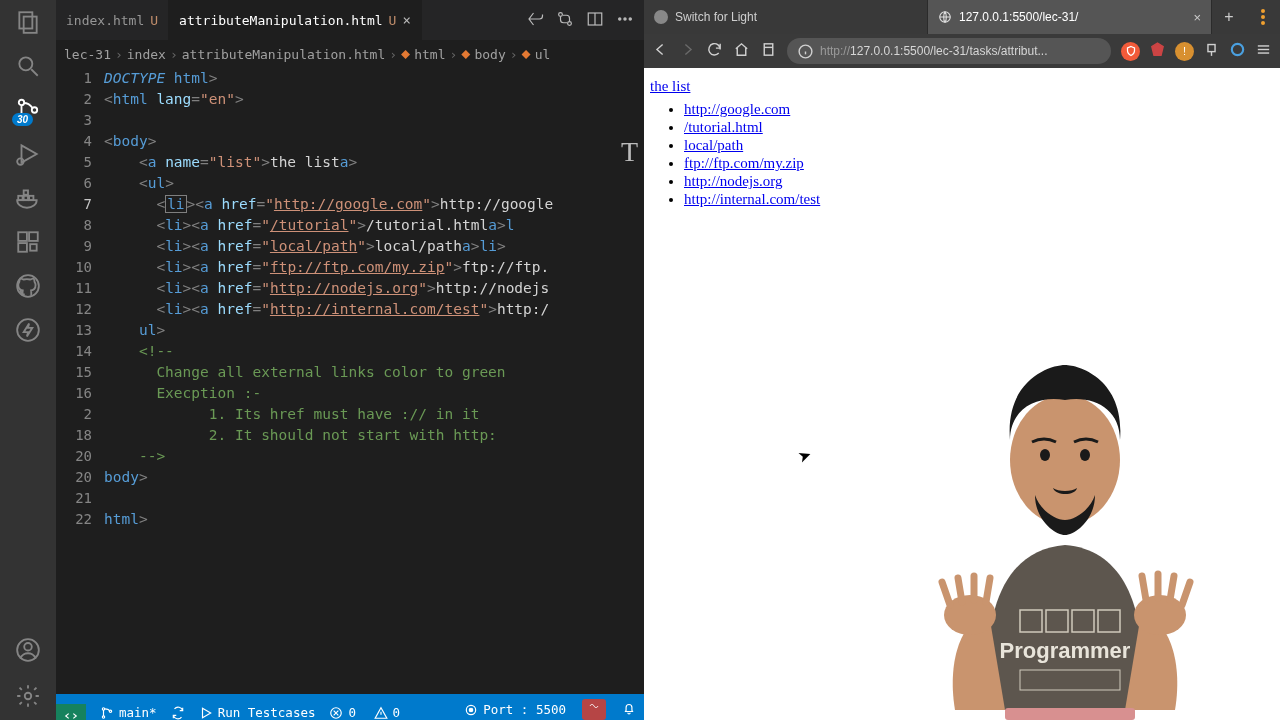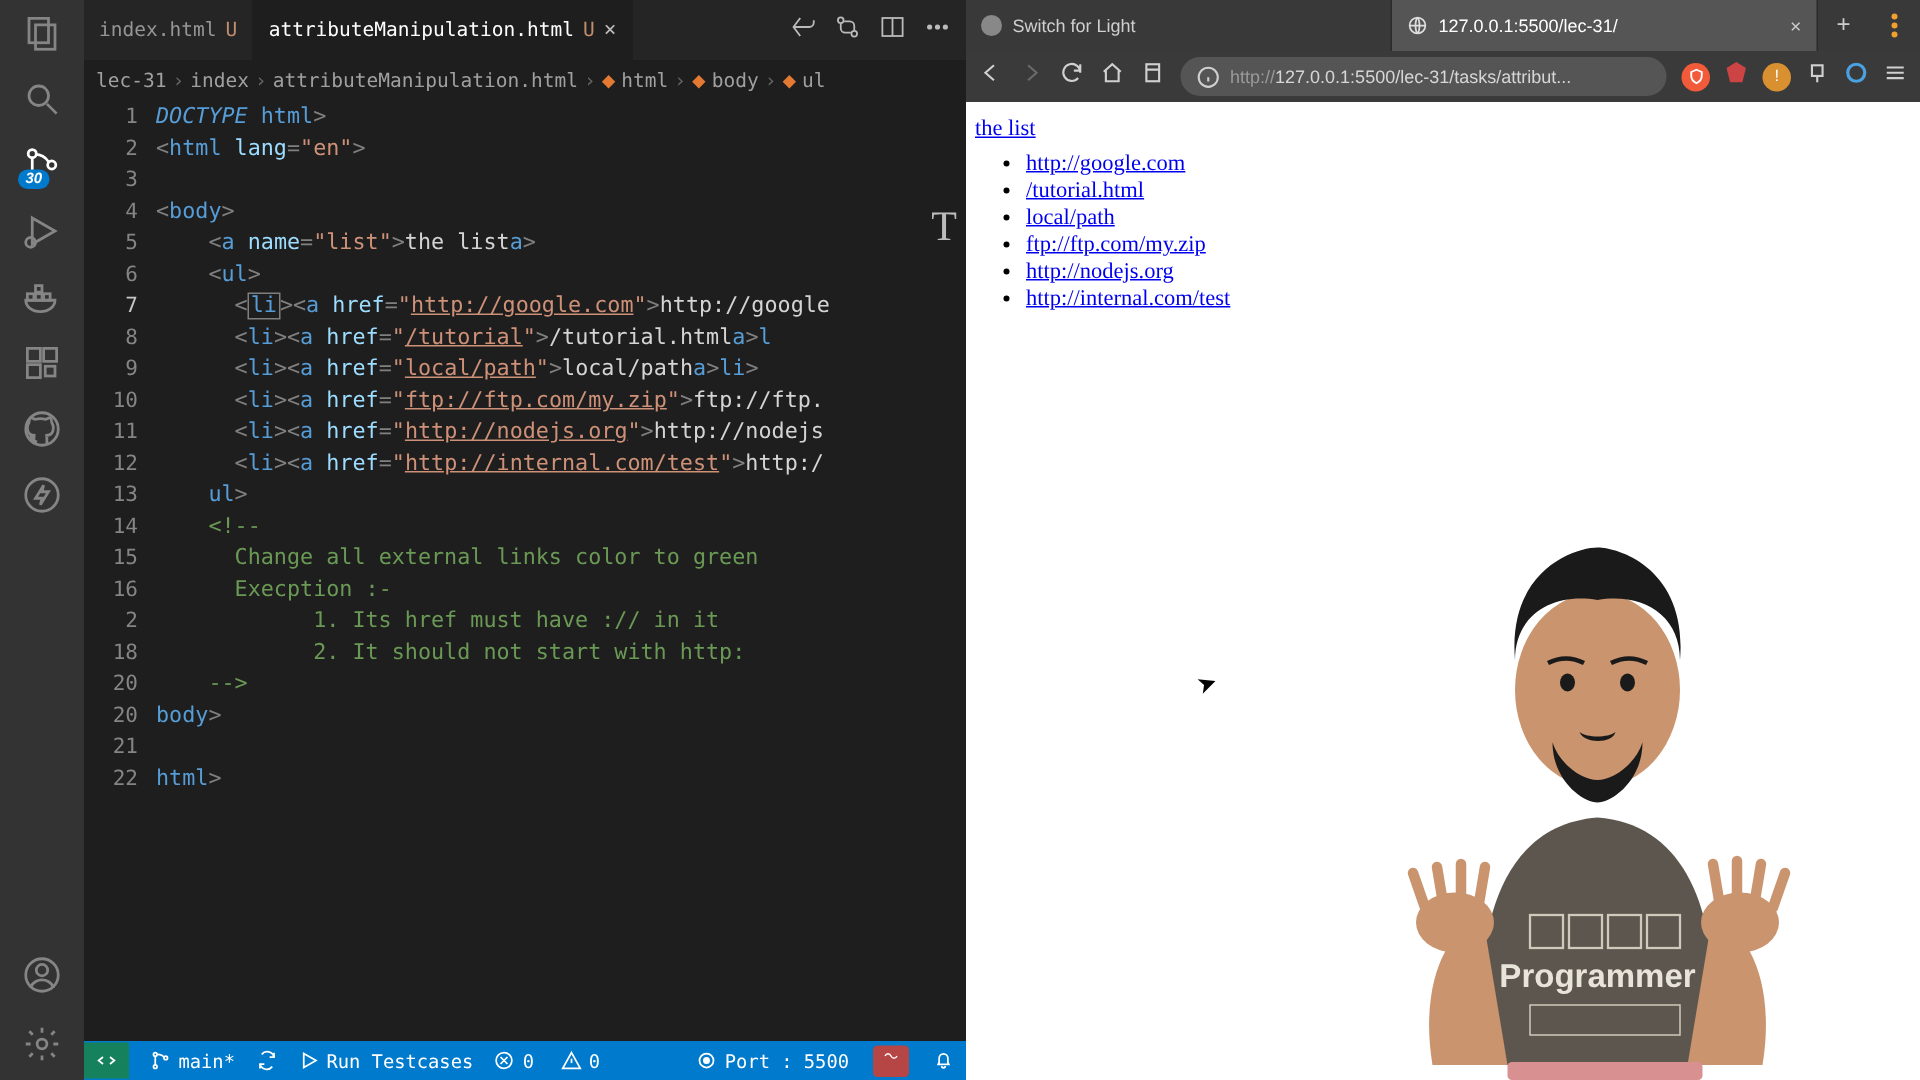--- a/index.html
+++ b/index.html
@@ -40,21 +40,21 @@
   .str { color:#ce9178; }
   .txt { color:#d4d4d4; }
   .cmt { color:#6a9955; }
   .doctype { color:#569cd6;font-style:italic; }
   .link { text-decoration:underline; }
   .sel-box { border:1px solid #7f7f7f; padding:0 1px; }
 
   .big-T { position:absolute; right:6px; top:136px; font-family:serif; font-size:28px; color:#bbbbbb; }
 
   
-  .statusbar { height:26px; background:#007acc; color:#fff; display:flex; align-items:center; font-size:12.5px; padding:0 8px; gap:14px;margin-top:48px; }
+  .statusbar { height:26px; background:#007acc; color:#fff; display:flex; align-items:flex-end; font-size:12.5px; padding:0 8px; gap:14px;margin-top:48px; }
   .statusbar .seg { display:flex; align-items:center; gap:5px; }
   .statusbar svg { width:14px; height:14px; stroke:#fff; fill:none; stroke-width:2; }
   .sb-right { margin-left:auto; display:flex; align-items:center; gap:16px; }
   .live { background:#b64545; border-radius:3px; padding:3px 6px; font-size:11px; }
 
   
   .browser { flex:1; height:100%; background:#fff; display:flex; flex-direction:column; }
   .btabs { height:34px; background:#393939; display:flex; align-items:stretch; }
   .btab { flex:1; display:flex; align-items:center; gap:7px; padding:0 10px; font-size:12px; color:#cfcfcf; border-right:1px solid #2b2b2b; }
   .btab.active { background:#555; color:#fff; }

